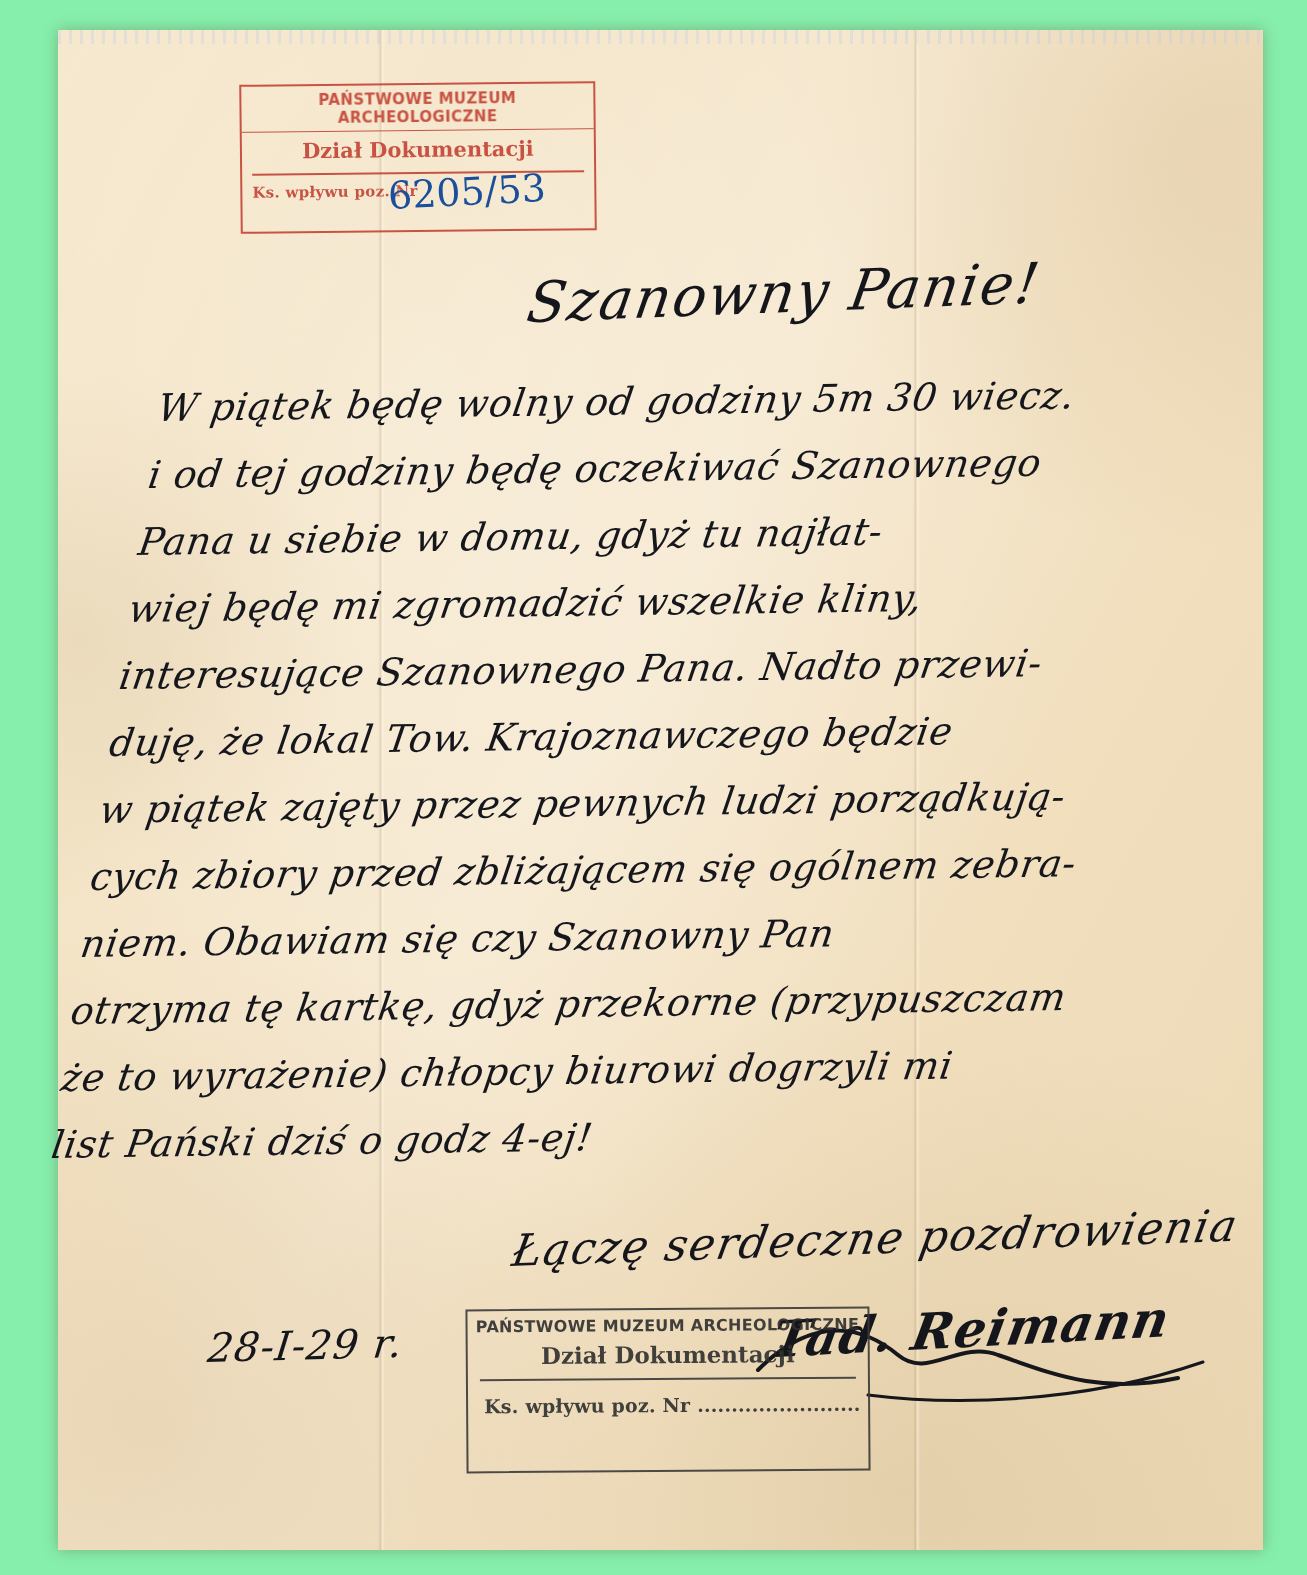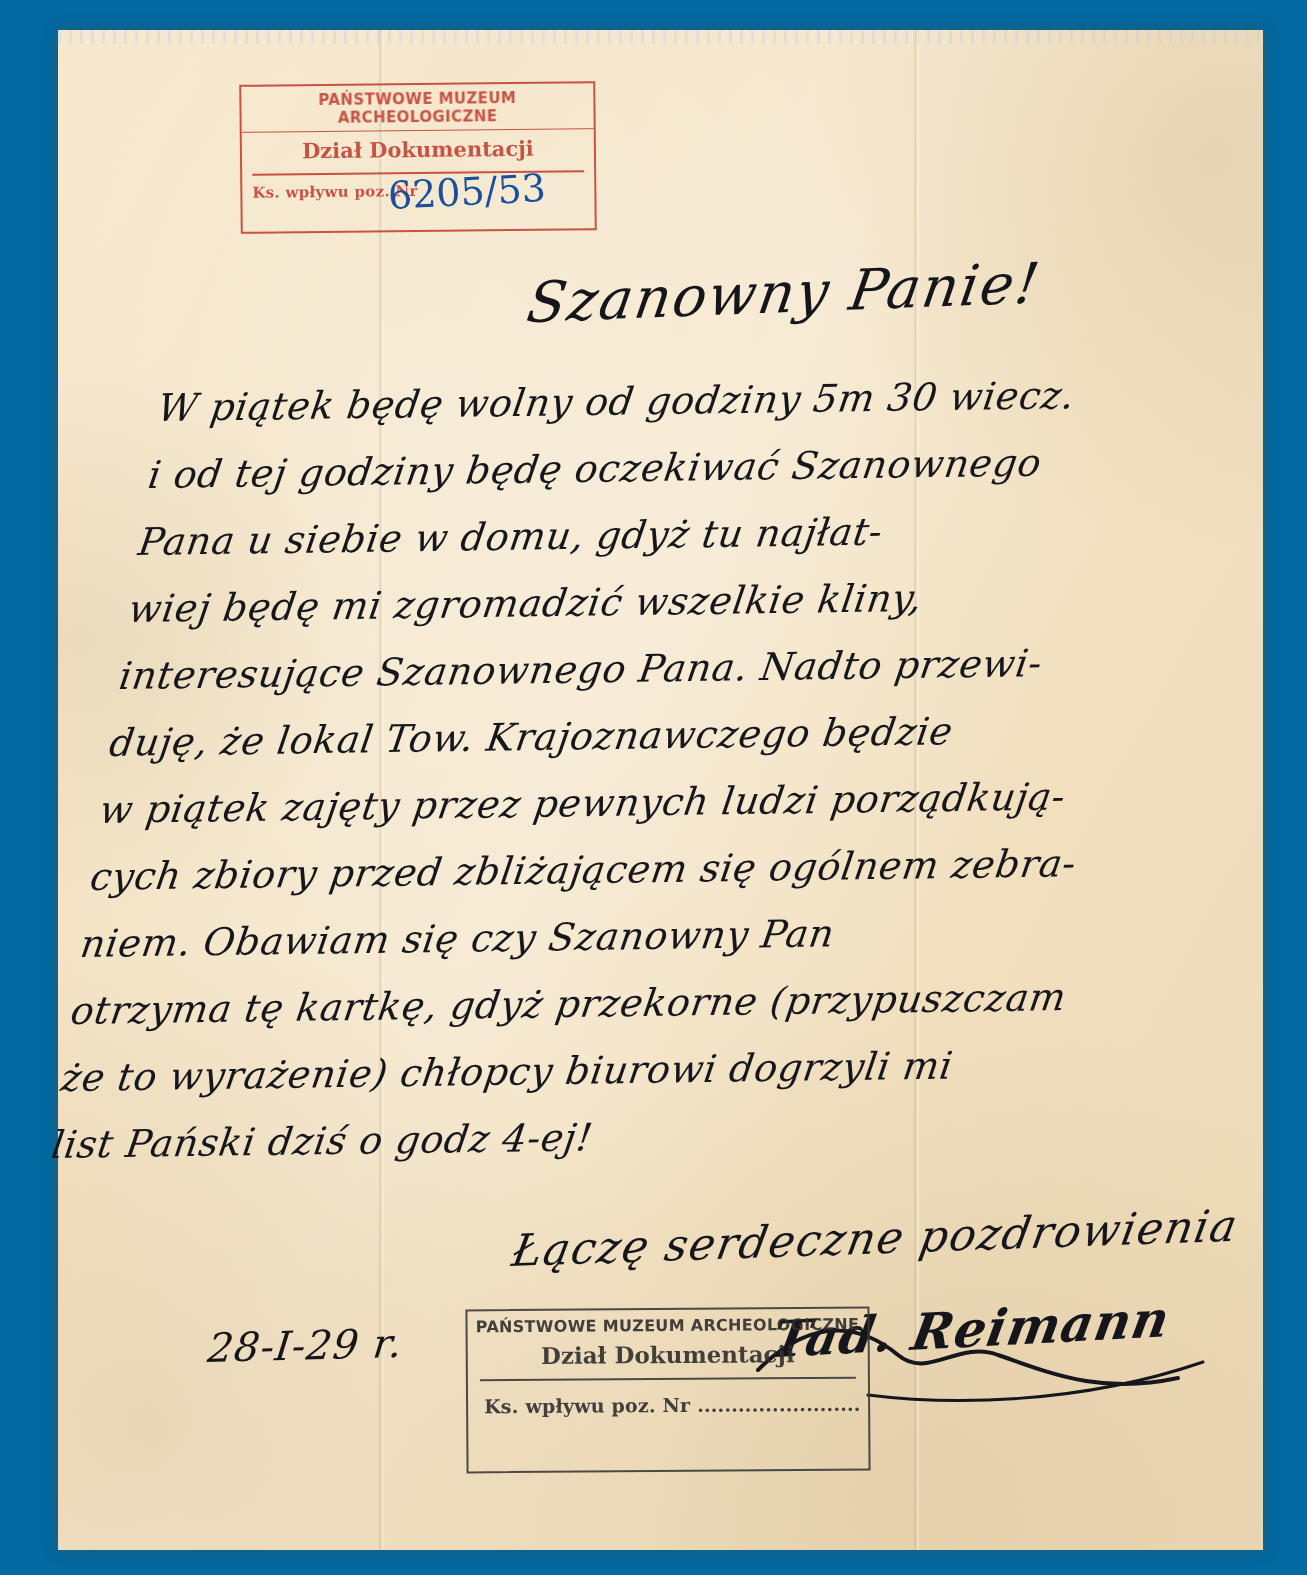--- a/index.html
+++ b/index.html
@@ -12,21 +12,21 @@
     height: 1575px;
     position: relative;
     font-family: "Liberation Serif", serif;
     overflow: hidden;
   }
 
   
   #scan-background {
     position: absolute;
     inset: 0;
-    background: #0369a1;
+    background: #86efac;
   }
 
   
   #letter-sheet {
     position: absolute;
     left: 58px;
     top: 30px;
     width: 1205px;
     height: 1520px;
     background:

